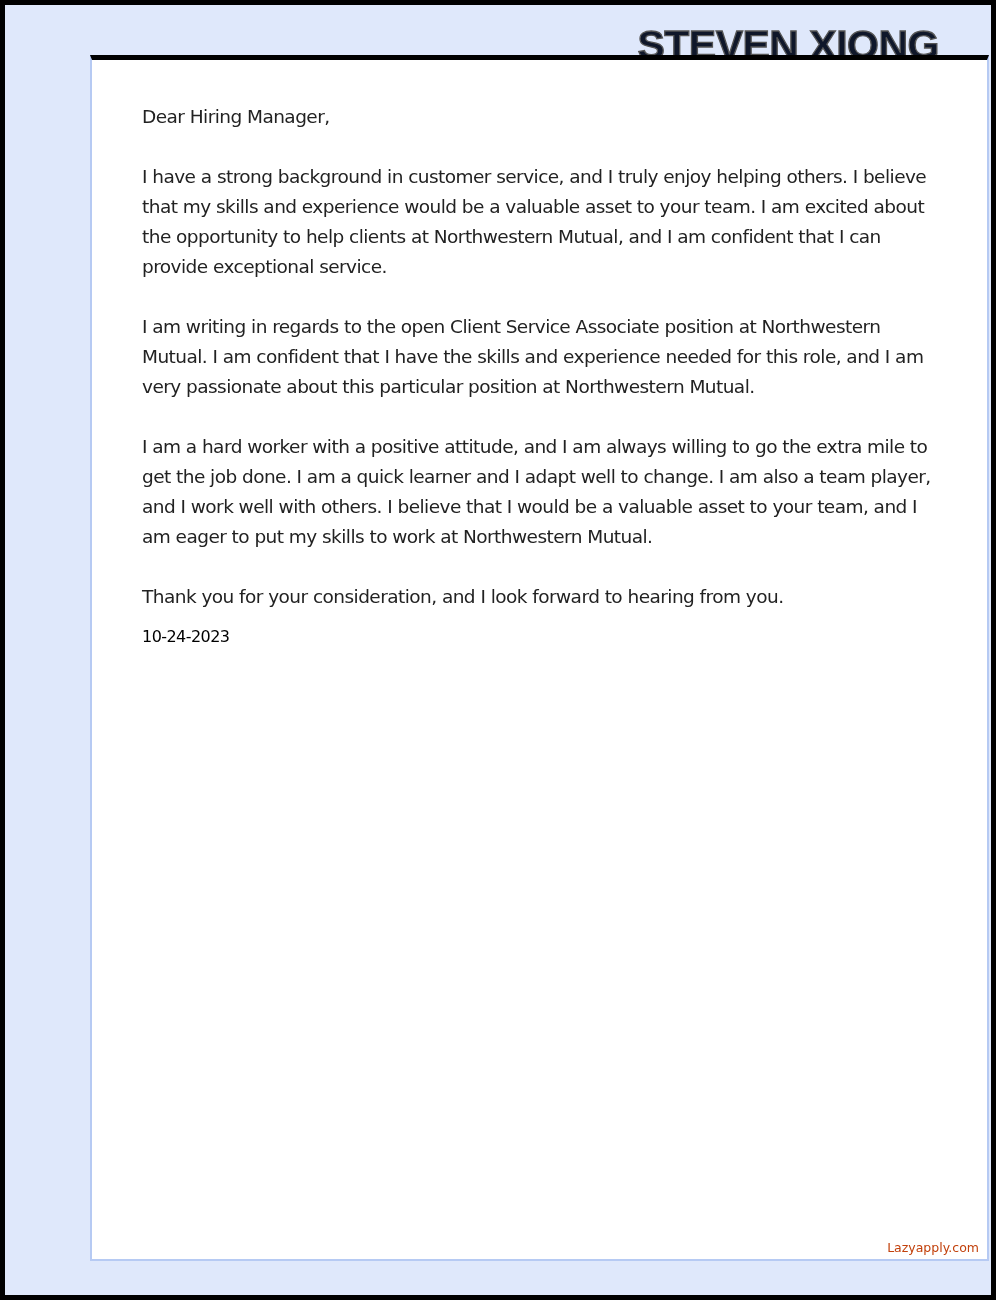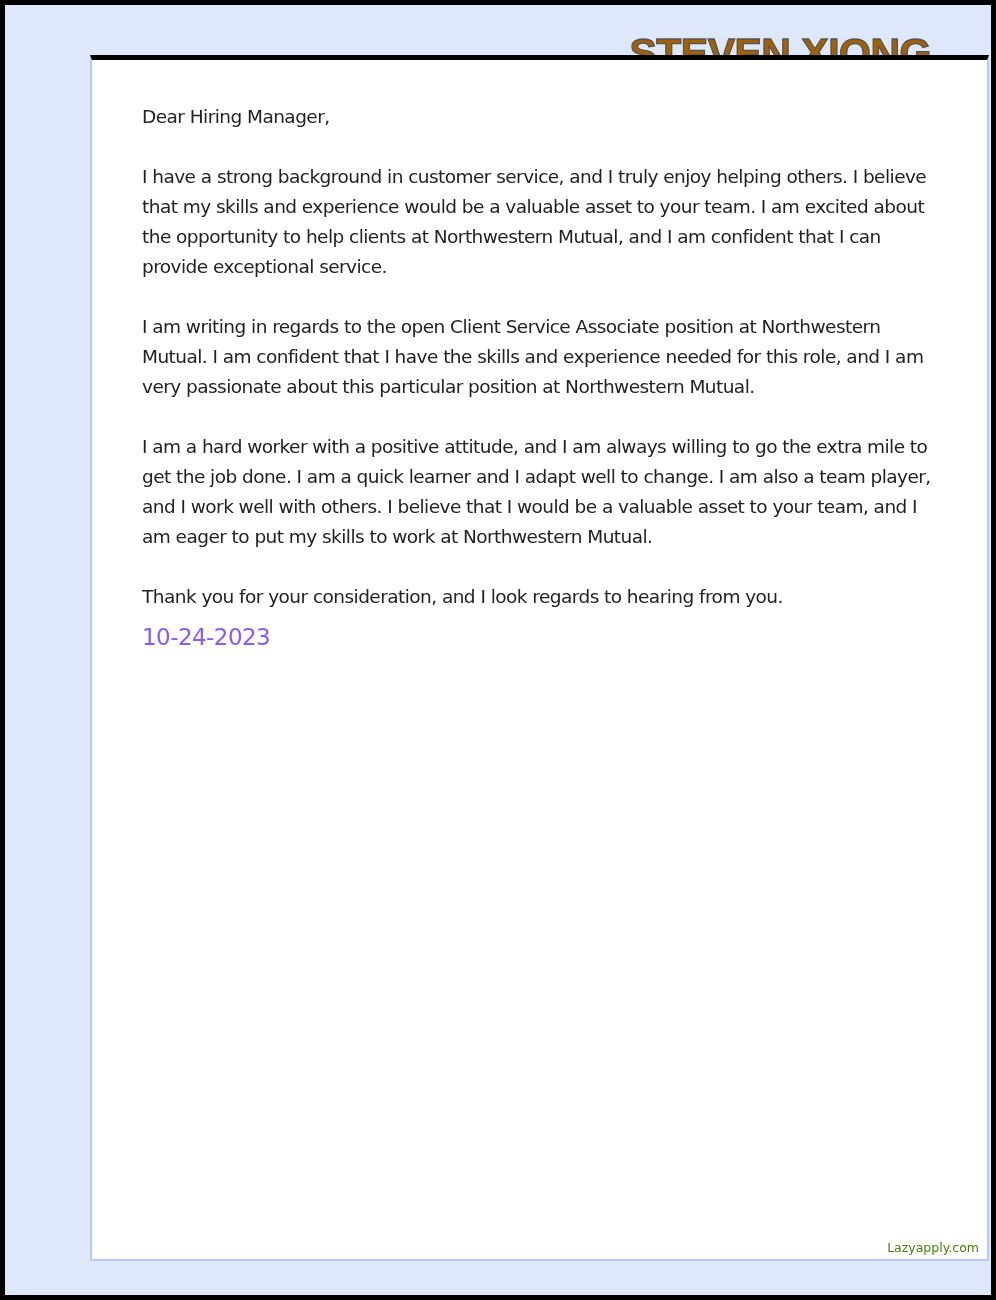--- a/index.html
+++ b/index.html
@@ -7,56 +7,56 @@
       width: 996px; height: 1300px; box-sizing: border-box;
       border: 5px solid #000;
       background: #dfe8fb;
       position: relative; overflow: hidden;
       font-family: "DejaVu Sans", sans-serif;
     }
     .name {
       position: absolute; right: 48px; top: 12px;
       font-family: "Liberation Sans", sans-serif;
       font-size: 41px; letter-spacing: -0.5px;
-      color: #a16207;
+      color: #0f172a;
       -webkit-text-stroke: 1.3px #555;
-      line-height: 48px; margin: 12px;
+      line-height: 48px; margin: 4px;
     }
     .page {
       position: absolute; left: 43px; top: 50px;
       width: 899px; height: 1206px; box-sizing: border-box;
       background: #fff;
       border-left: 2px solid #b6caf3;
       border-right: 2px solid #b6caf3;
       border-bottom: 2px solid #b6caf3;
       border-top: 5px solid #000;
       margin-left: 42px;
     }
     .letter {
       position: absolute; left: 50px; top: 42px; width: 800px;
       font-size: 18.5px; line-height: 30px; color: #222;
       font-family: "DejaVu Sans", sans-serif;
       letter-spacing: -0.55px;
     }
     .letter p { margin: 0 0 30px 0; }
     .letter p.last { margin-bottom: 10px; }
-    .date { color: #8b5cf6; font-size: 23px; line-height: 30px; }
+    .date { color: #000000; font-size: 16px; line-height: 30px; }
     .footer {
       position: absolute; right: 8px; bottom: 4px;
-      font-size: 12.5px; color: #4d7c0f; font-family: "DejaVu Sans", sans-serif;
+      font-size: 12.5px; color: #c2410c; font-family: "DejaVu Sans", sans-serif;
     }
   </style>
 </head>
 <body>
 
 <h1 class="name">STEVEN XIONG</h1>
 
 <div class="page">
   <div class="letter">
     <p>Dear Hiring Manager,</p>
     <p>I have a strong background in customer service, and I truly enjoy helping others. I believe that my skills and experience would be a valuable asset to your team. I am excited about the opportunity to help clients at Northwestern Mutual, and I am confident that I can provide exceptional service.</p>
     <p>I am writing in regards to the open Client Service Associate position at Northwestern Mutual. I am confident that I have the skills and experience needed for this role, and I am very passionate about this particular position at Northwestern Mutual.</p>
     <p>I am a hard worker with a positive attitude, and I am always willing to go the extra mile to get the job done. I am a quick learner and I adapt well to change. I am also a team player, and I work well with others. I believe that I would be a valuable asset to your team, and I am eager to put my skills to work at Northwestern Mutual.</p>
-    <p class="last">Thank you for your consideration, and I look regards to hearing from you.</p>
+    <p class="last">Thank you for your consideration, and I look forward to hearing from you.</p>
     <div class="date">10-24-2023</div>
   </div>
   <div class="footer">Lazyapply.com</div>
 </div>
 
 </body></html>

